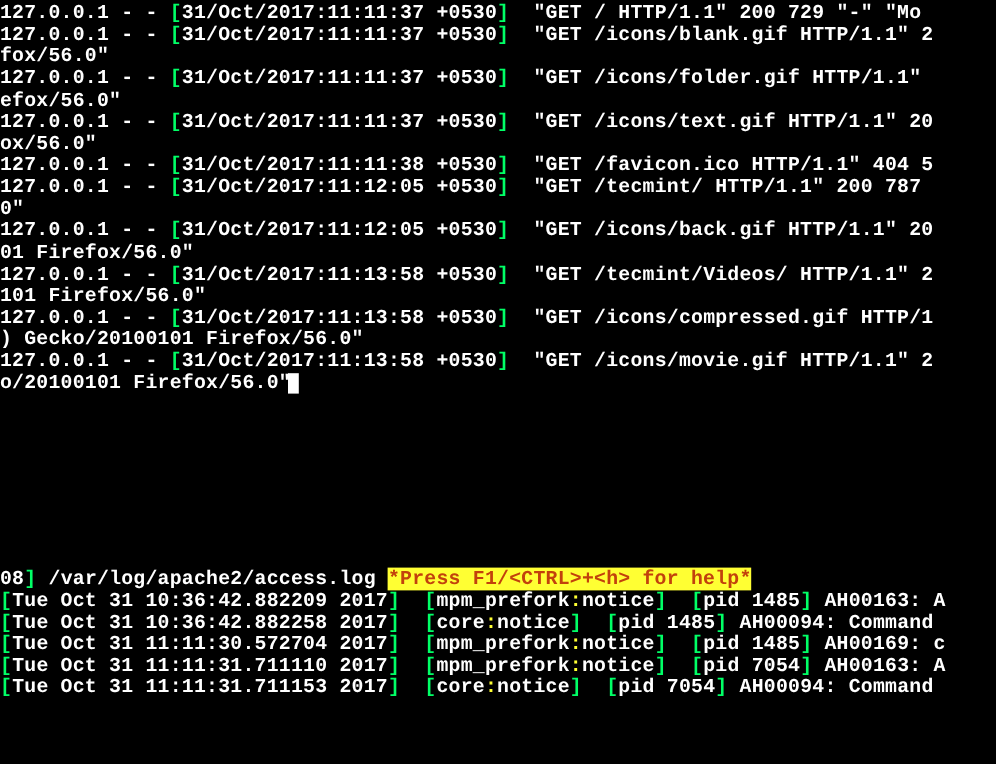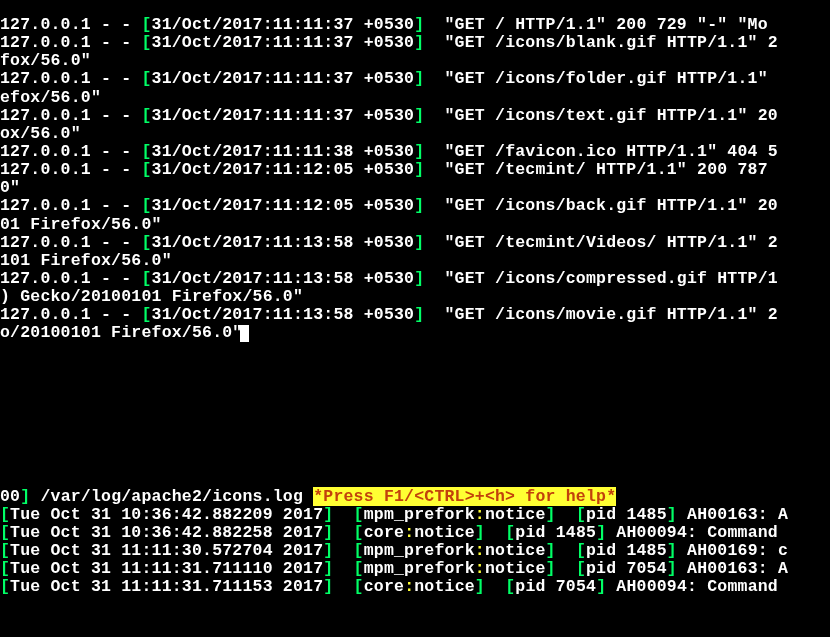--- a/index.html
+++ b/index.html
@@ -13,21 +13,21 @@
     width: 830px;
     height: 637px;
     overflow: hidden;
     font-weight: bold;
     letter-spacing: 0.2px;
   }
   .pane {
     white-space: pre;
   }
   .top-pane {
-    padding-top: 16px;
+    padding-top: 2px;
   }
   .bottom-pane {
     padding-top: 0;
   }
   .w { color: #ffffff; }
   .g { color: #00ff66; }
   .y { color: #ffff33; }
   .hl {
     background: #ffff33;
     color: #c2410c;
@@ -41,15 +41,15 @@
     background:#fff;
     vertical-align:text-bottom;
     margin-left:-2px;
   }
 </style>
 </head>
 <body>
 
 <div class="pane top-pane" id="top-pane"><span class="line"><span class="w">127.0.0.1 - - </span><span class="g">[</span><span class="w">31/Oct/2017:11:11:37 +0530</span><span class="g">]</span><span class="w">  "GET / HTTP/1.1" 200 729 "-" "Mo</span></span><span class="line"><span class="w">127.0.0.1 - - </span><span class="g">[</span><span class="w">31/Oct/2017:11:11:37 +0530</span><span class="g">]</span><span class="w">  "GET /icons/blank.gif HTTP/1.1" 2</span></span><span class="line"><span class="w">fox/56.0"</span></span><span class="line"><span class="w">127.0.0.1 - - </span><span class="g">[</span><span class="w">31/Oct/2017:11:11:37 +0530</span><span class="g">]</span><span class="w">  "GET /icons/folder.gif HTTP/1.1" </span></span><span class="line"><span class="w">efox/56.0"</span></span><span class="line"><span class="w">127.0.0.1 - - </span><span class="g">[</span><span class="w">31/Oct/2017:11:11:37 +0530</span><span class="g">]</span><span class="w">  "GET /icons/text.gif HTTP/1.1" 20</span></span><span class="line"><span class="w">ox/56.0"</span></span><span class="line"><span class="w">127.0.0.1 - - </span><span class="g">[</span><span class="w">31/Oct/2017:11:11:38 +0530</span><span class="g">]</span><span class="w">  "GET /favicon.ico HTTP/1.1" 404 5</span></span><span class="line"><span class="w">127.0.0.1 - - </span><span class="g">[</span><span class="w">31/Oct/2017:11:12:05 +0530</span><span class="g">]</span><span class="w">  "GET /tecmint/ HTTP/1.1" 200 787 </span></span><span class="line"><span class="w">0"</span></span><span class="line"><span class="w">127.0.0.1 - - </span><span class="g">[</span><span class="w">31/Oct/2017:11:12:05 +0530</span><span class="g">]</span><span class="w">  "GET /icons/back.gif HTTP/1.1" 20</span></span><span class="line"><span class="w">01 Firefox/56.0"</span></span><span class="line"><span class="w">127.0.0.1 - - </span><span class="g">[</span><span class="w">31/Oct/2017:11:13:58 +0530</span><span class="g">]</span><span class="w">  "GET /tecmint/Videos/ HTTP/1.1" 2</span></span><span class="line"><span class="w">101 Firefox/56.0"</span></span><span class="line"><span class="w">127.0.0.1 - - </span><span class="g">[</span><span class="w">31/Oct/2017:11:13:58 +0530</span><span class="g">]</span><span class="w">  "GET /icons/compressed.gif HTTP/1</span></span><span class="line"><span class="w">) Gecko/20100101 Firefox/56.0"</span></span><span class="line"><span class="w">127.0.0.1 - - </span><span class="g">[</span><span class="w">31/Oct/2017:11:13:58 +0530</span><span class="g">]</span><span class="w">  "GET /icons/movie.gif HTTP/1.1" 2</span></span><span class="line"><span class="w">o/20100101 Firefox/56.0"</span><span class="cursor"></span></span><span class="line"> </span><span class="line"> </span><span class="line"> </span><span class="line"> </span><span class="line"> </span><span class="line"> </span><span class="line"> </span><span class="line"> </span></div>
 
-<div class="status-line"><span class="w">00</span><span class="g">]</span><span class="w"> /var/log/apache2/icons.log </span><span class="hl">*Press F1/&lt;CTRL&gt;+&lt;h&gt; for help*</span></div>
+<div class="status-line"><span class="w">08</span><span class="g">]</span><span class="w"> /var/log/apache2/access.log </span><span class="hl">*Press F1/&lt;CTRL&gt;+&lt;h&gt; for help*</span></div>
 
 <div class="pane bottom-pane" id="bottom-pane"><span class="line"><span class="g">[</span><span class="w">Tue Oct 31 10:36:42.882209 2017</span><span class="g">]</span><span class="w">  </span><span class="g">[</span><span class="w">mpm_prefork</span><span class="y">:</span><span class="w">notice</span><span class="g">]</span><span class="w">  </span><span class="g">[</span><span class="w">pid 1485</span><span class="g">]</span><span class="w"> AH00163: A</span></span><span class="line"><span class="g">[</span><span class="w">Tue Oct 31 10:36:42.882258 2017</span><span class="g">]</span><span class="w">  </span><span class="g">[</span><span class="w">core</span><span class="y">:</span><span class="w">notice</span><span class="g">]</span><span class="w">  </span><span class="g">[</span><span class="w">pid 1485</span><span class="g">]</span><span class="w"> AH00094: Command </span></span><span class="line"><span class="g">[</span><span class="w">Tue Oct 31 11:11:30.572704 2017</span><span class="g">]</span><span class="w">  </span><span class="g">[</span><span class="w">mpm_prefork</span><span class="y">:</span><span class="w">notice</span><span class="g">]</span><span class="w">  </span><span class="g">[</span><span class="w">pid 1485</span><span class="g">]</span><span class="w"> AH00169: c</span></span><span class="line"><span class="g">[</span><span class="w">Tue Oct 31 11:11:31.711110 2017</span><span class="g">]</span><span class="w">  </span><span class="g">[</span><span class="w">mpm_prefork</span><span class="y">:</span><span class="w">notice</span><span class="g">]</span><span class="w">  </span><span class="g">[</span><span class="w">pid 7054</span><span class="g">]</span><span class="w"> AH00163: A</span></span><span class="line"><span class="g">[</span><span class="w">Tue Oct 31 11:11:31.711153 2017</span><span class="g">]</span><span class="w">  </span><span class="g">[</span><span class="w">core</span><span class="y">:</span><span class="w">notice</span><span class="g">]</span><span class="w">  </span><span class="g">[</span><span class="w">pid 7054</span><span class="g">]</span><span class="w"> AH00094: Command </span></span></div>
 
 </body></html>

